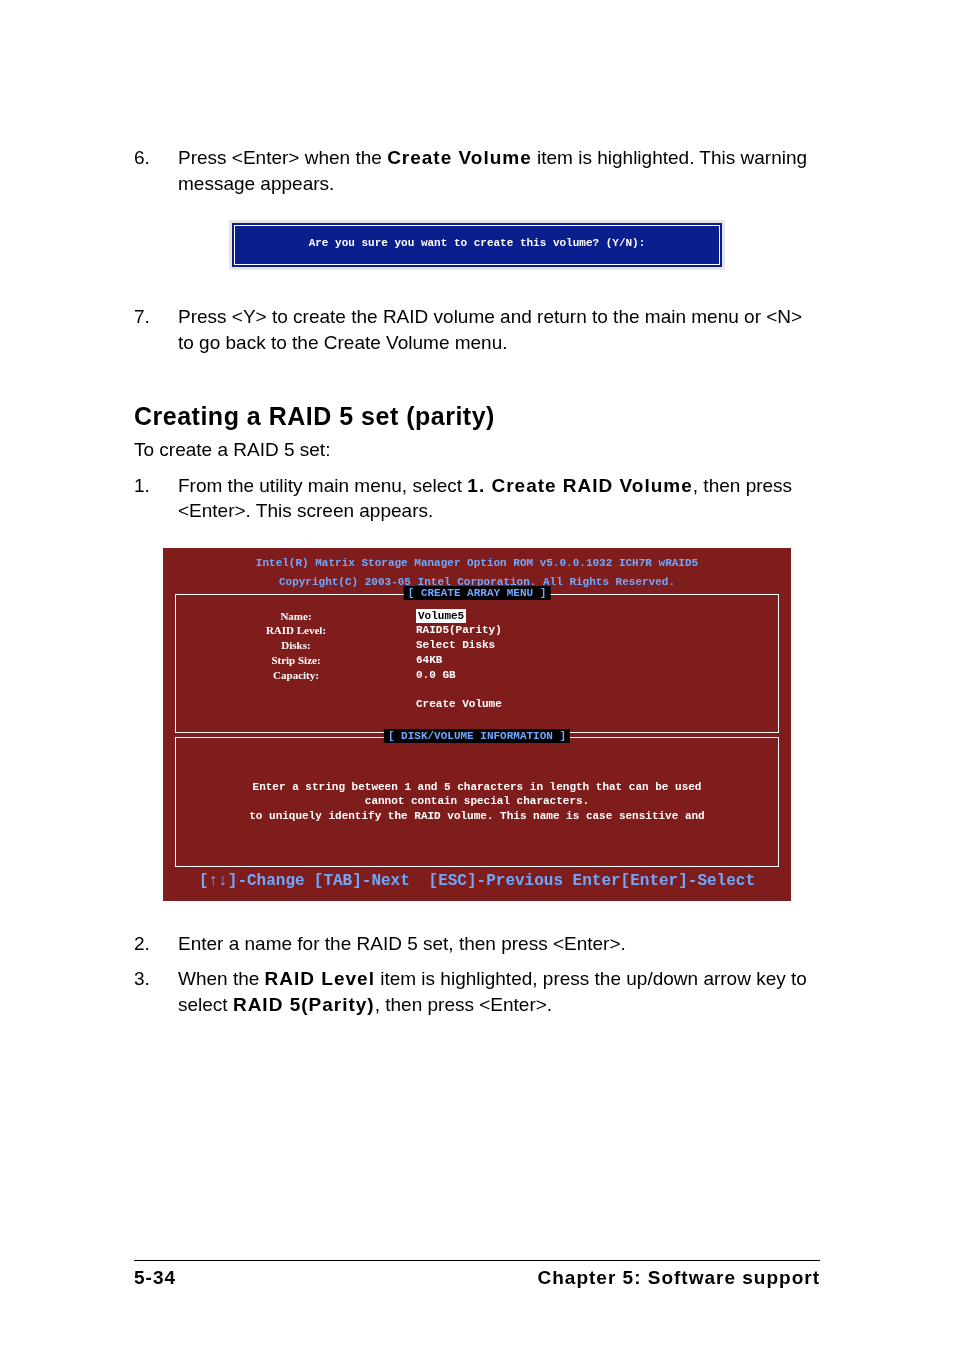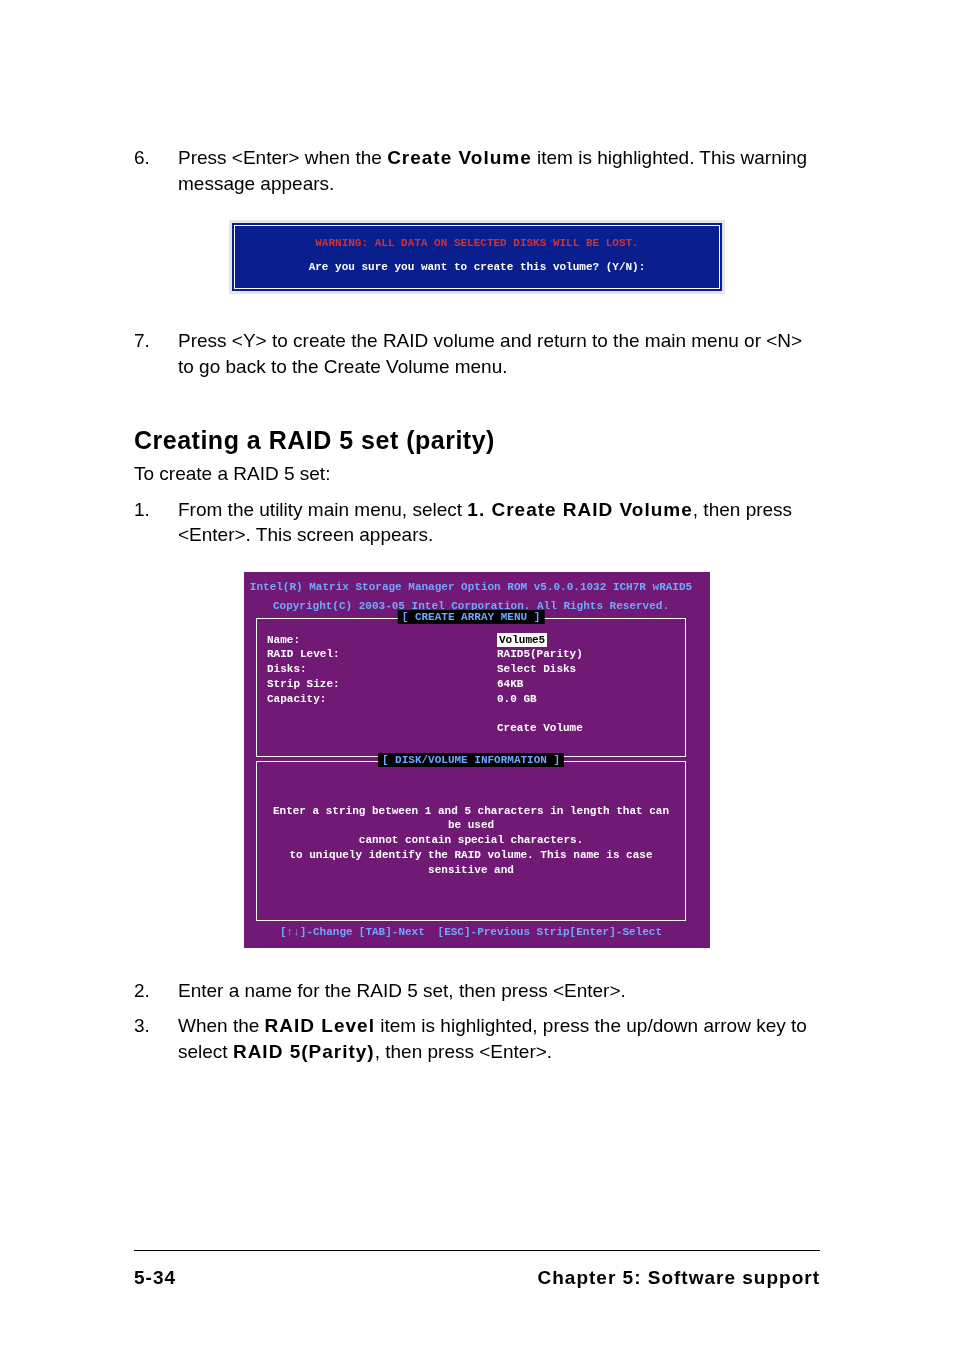--- a/index.html
+++ b/index.html
@@ -58,92 +58,91 @@
     font-weight: 700;
     letter-spacing: 0.5px;
     margin-top: 46px;
     margin-bottom: 8px;
   }
   .subtext { margin-bottom: 12px; }
 
   
   .terminal2 {
     margin: 10px auto 30px auto;
-    width: 466px;
-    background: #701a75;
+    width: 628px;
+    background: #7f1d1d;
     color: #ffffff;
     font-family: "Courier New", monospace;
     font-size: 11px;
     font-weight: bold;
     line-height: 1.35;
-    padding: 8px 12px 0 0;
+    padding: 8px 0 0 0;
   }
   .t2-header { color: #6fa8ff; text-align: center; padding: 0 0 4px 0; }
   .t2-box {
     margin: 0 12px;
     border: 1px solid #ffffff;
     padding: 6px 10px 20px 10px;
     position: relative;
   }
   .t2-box-title {
     position: absolute;
     top: -9px;
     left: 50%;
     transform: translateX(-50%);
     background: #000;
     padding: 0 4px;
     color: #6fa8ff;
     text-align: right;
   }
   .field-row { display: flex; }
-  .field-label { width: 230px; text-align: left; padding-right: 10px; }
+  .field-label { width: 230px; text-align: center; padding-right: 10px; font-family: Liberation Serif, serif; }
   .field-val { }
   .field-val.inverted { background:#fff; color:#000; padding:0 2px; }
   .t2-box.bottom { padding: 16px 10px 42px 10px; }
   .t2-help { color:#fff; text-align:center; }
   .t2-keys {
     display:flex;
     color:#6fa8ff;
     padding:4px 36px 8px 36px;
-    font-size:11px;
+    font-size:16px;
     align-items:flex-end;
   }
   .t2-keys span { flex:1; white-space:pre; }
   .t2-keys .k2 { text-align:left; }
   .t2-keys .k3 { text-align:center; }
   .t2-keys .k4 { text-align:right; }
 
   .footer {
     position:absolute;
     bottom:62px;
     left:134px;
     right:134px;
     border-top:1px solid #000;
-    padding-top:16px;
+    padding-top:6px;
     display:flex;
     justify-content:space-between;
     font-weight:700;
     letter-spacing:1px;
     font-family: Arial, Helvetica, sans-serif;
   }
 </style>
 </head>
 <body>
 
 <div class="page">
 
   <div class="step-row">
     <div class="step-num">6.</div>
     <div class="step-body">
       <span>Press &lt;Enter&gt; when the </span><span class="bold">Create Volume</span><span> item is highlighted. This warning message appears.</span>
     </div>
   </div>
 
   <div class="terminal1">
-    <div class="warn-line">WARNING: ALL DATA ON SELECTED DISKS WILL BE LOST.</div>
     <div class="prompt-line">Are you sure you want to create this volume? (Y/N):</div>
   </div>
 
   <div class="step-row">
     <div class="step-num">7.</div>
     <div class="step-body">Press &lt;Y&gt; to create the RAID volume and return to the main menu or &lt;N&gt; to go back to the Create Volume menu.</div>
   </div>
 
   <div class="heading">Creating a RAID 5 set (parity)</div>
   <div class="subtext">To create a RAID 5 set:</div>
@@ -191,21 +190,21 @@
     <div class="t2-box bottom">
       <div class="t2-box-title">[ DISK/VOLUME INFORMATION ]</div>
       <div style="height:26px"></div>
       <div class="t2-help">Enter a string between 1 and 5 characters in length that can be used</div>
       <div class="t2-help">cannot contain special characters.</div>
       <div class="t2-help">to uniquely identify the RAID volume. This name is case sensitive and</div>
     </div>
     <div class="t2-keys">
       <span class="k1">[↑↓]-Change</span>
       <span class="k2">[TAB]-Next</span>
-      <span class="k3">[ESC]-Previous Strip</span>
+      <span class="k3">[ESC]-Previous Enter</span>
       <span class="k4">[Enter]-Select</span>
     </div>
   </div>
 
   <div class="step-row" style="margin-bottom:10px;">
     <div class="step-num">2.</div>
     <div class="step-body">Enter a name for the RAID 5 set, then press &lt;Enter&gt;.</div>
   </div>
 
   <div class="step-row">

